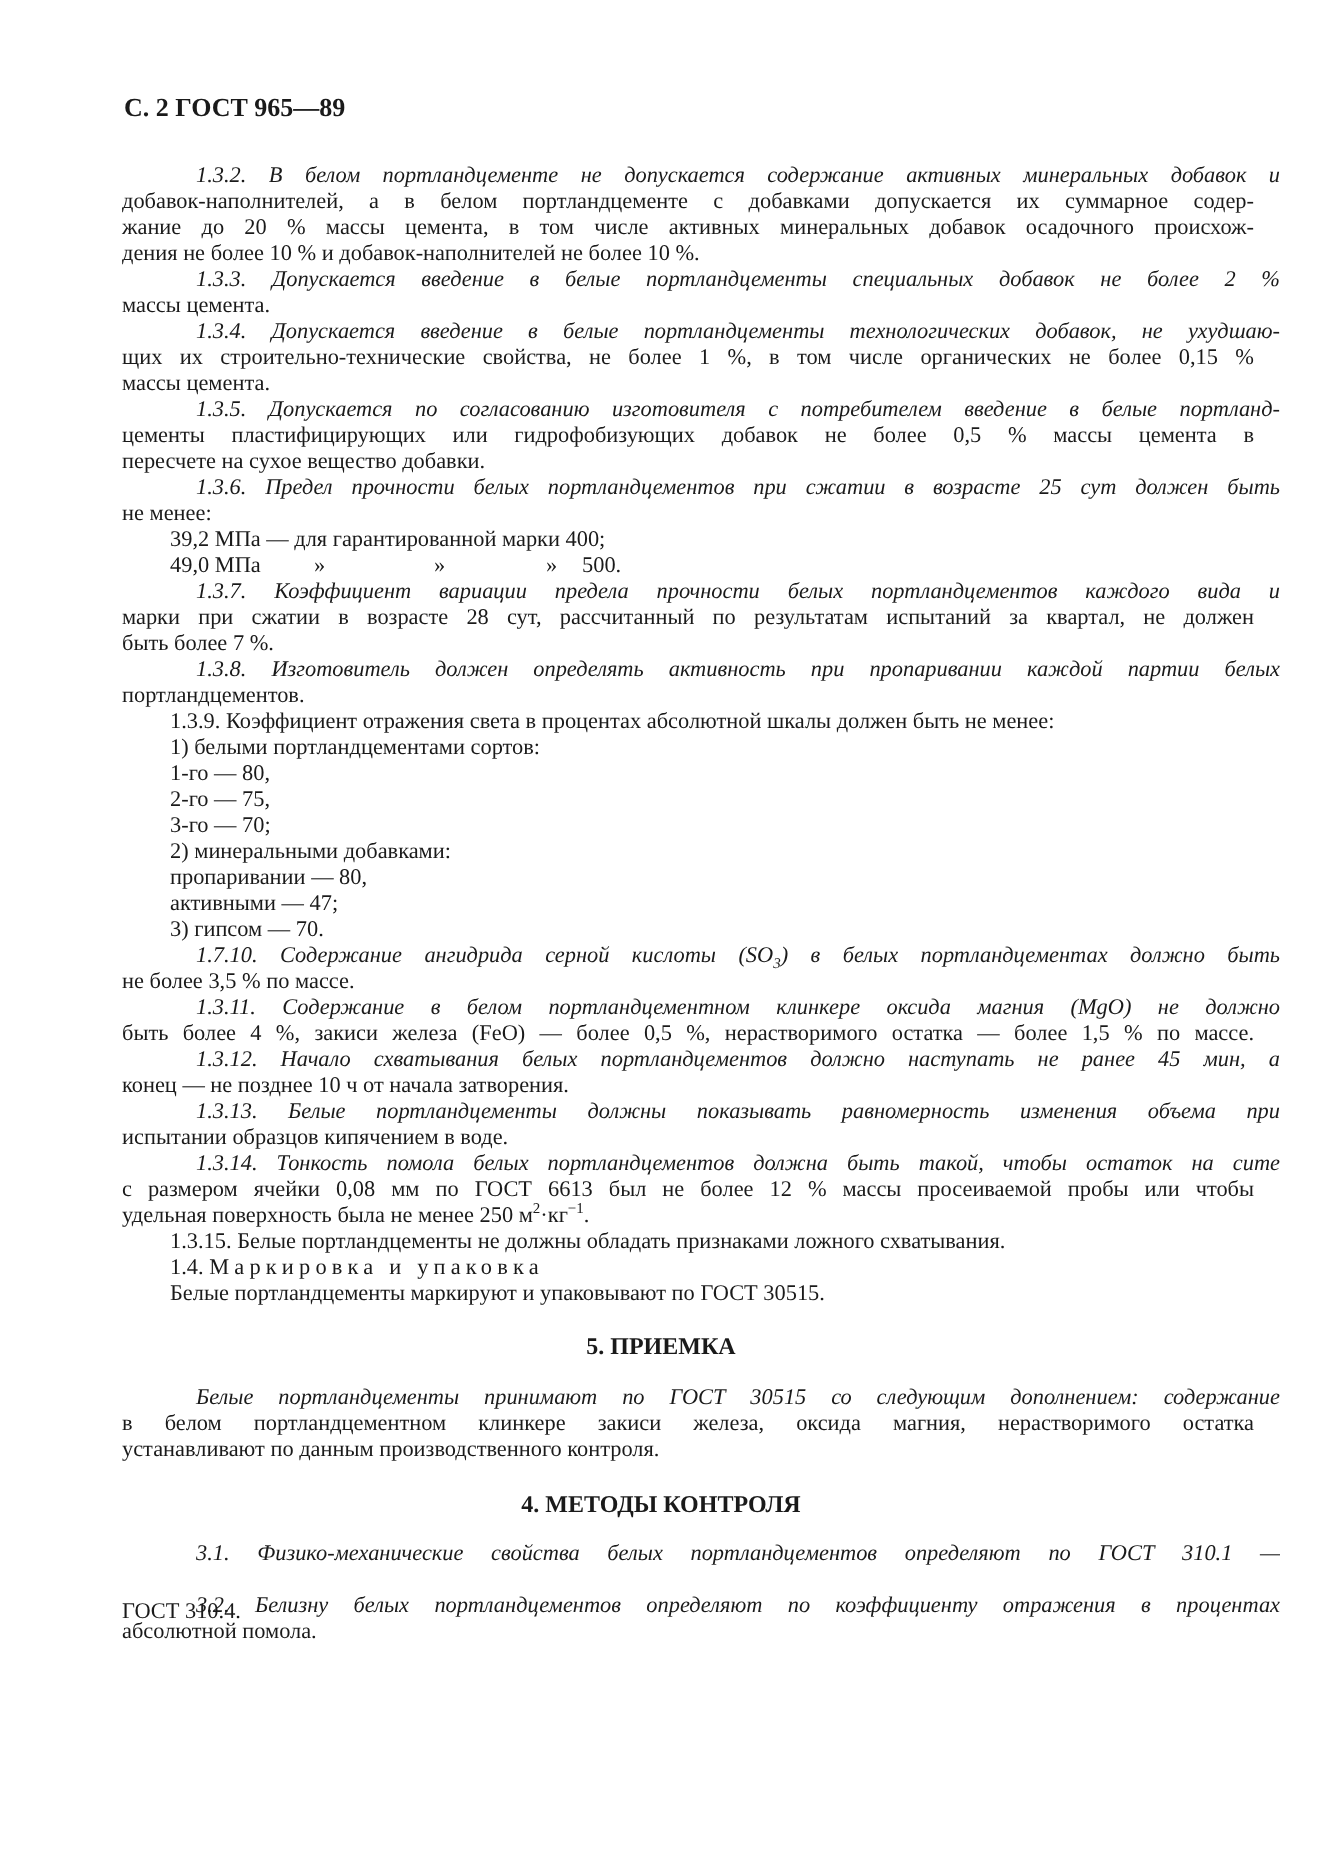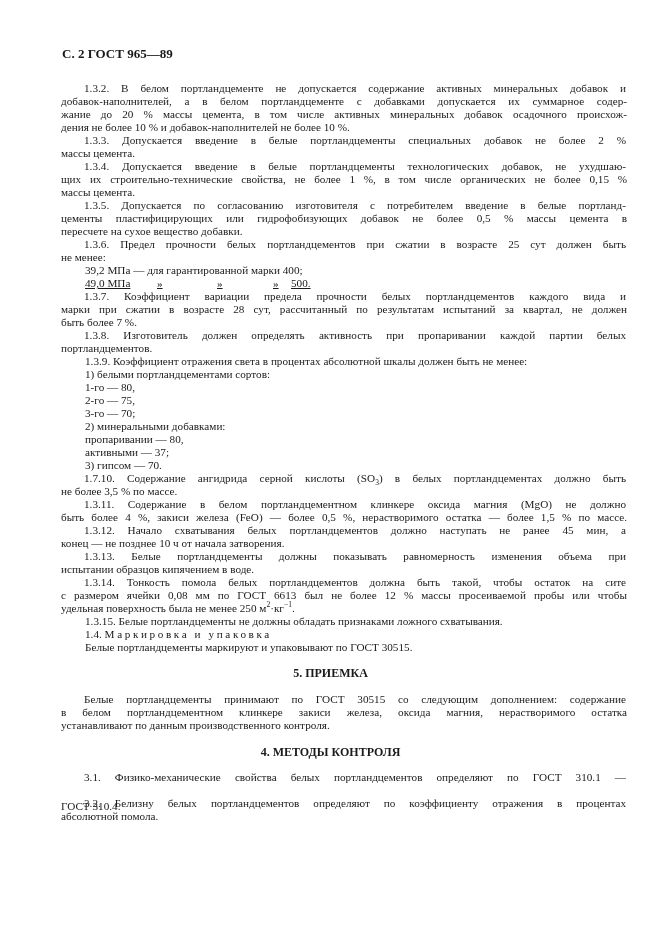--- a/index.html
+++ b/index.html
@@ -2,27 +2,27 @@
 <html><head>
 <meta charset="utf-8">
 <style>
   html, body { margin:0; padding:0; background:#ffffff; }
   body { width:661px; height:936px; position:relative; overflow:hidden;
          font-family:"Liberation Serif", "DejaVu Serif", serif; color:#1a1a1a; }
   .hdr { position:absolute; left:62px; top:46px; font-size:13px; font-weight:bold; }
   .ln { position:absolute; left:61px; width:566px; font-size:11.2px; line-height:13px;
         white-space:nowrap; }
   .j { text-align:justify; text-align-last:justify; }
-  .ind { left:84px; width:542px; }
+  .ind { left:98px; width:542px;font-style:italic; }
   .ind2 { left:85px; }
   .sp { letter-spacing:2.6px;text-align:center; }
   .h2 { position:absolute; left:0; width:661px; text-align:center; font-size:12px;
         font-weight:bold; }
   sub, sup { font-size:7.5px; line-height:0; }
-  .tabs span { display:inline-block;text-decoration:underline; }
+  .tabs span { display:inline-block; }
 </style>
 </head>
 <body>
 
 <div class="hdr">С. 2 ГОСТ 965—89</div>
 
 <div class="ln ind j" style="top:82px">1.3.2.  В белом портландцементе не допускается содержание активных минеральных добавок и</div>
 <div class="ln j" style="top:95px">добавок-наполнителей, а в белом портландцементе с добавками допускается их суммарное содер-</div>
 <div class="ln j" style="top:108px">жание до 20 % массы цемента, в том числе активных минеральных добавок осадочного происхож-</div>
 <div class="ln" style="top:121px">дения не более 10 % и добавок-наполнителей не более 10 %.</div>
@@ -52,21 +52,21 @@
 <div class="ln ind j" style="top:329px">1.3.8. Изготовитель должен определять активность при пропаривании каждой партии белых</div>
 <div class="ln" style="top:342px">портландцементов.</div>
 
 <div class="ln ind2" style="top:355px">1.3.9. Коэффициент отражения света в процентах абсолютной шкалы должен быть не менее:</div>
 <div class="ln ind2" style="top:368px">1) белыми портландцементами сортов:</div>
 <div class="ln ind2" style="top:381px">1-го — 80,</div>
 <div class="ln ind2" style="top:394px">2-го — 75,</div>
 <div class="ln ind2" style="top:407px">3-го — 70;</div>
 <div class="ln ind2" style="top:420px">2) минеральными добавками:</div>
 <div class="ln ind2" style="top:433px">пропаривании — 80,</div>
-<div class="ln ind2" style="top:446px">активными — 37;</div>
+<div class="ln ind2" style="top:446px">активными — 47;</div>
 <div class="ln ind2" style="top:459px">3) гипсом — 70.</div>
 
 <div class="ln ind j" style="top:472px"><span>1.7.10. Содержание ангидрида серной кислоты (SO</span><sub>3</sub><span>) в белых портландцементах должно быть</span></div>
 <div class="ln" style="top:485px">не более 3,5 % по массе.</div>
 
 <div class="ln ind j" style="top:498px">1.3.11. Содержание в белом портландцементном клинкере оксида магния (MgO) не должно</div>
 <div class="ln j" style="top:511px">быть более 4 %, закиси железа (FeO) — более 0,5 %, нерастворимого остатка — более 1,5 % по массе.</div>
 
 <div class="ln ind j" style="top:524px">1.3.12. Начало схватывания белых портландцементов должно наступать не ранее 45 мин, а</div>
 <div class="ln" style="top:537px">конец — не позднее 10 ч от начала затворения.</div>

